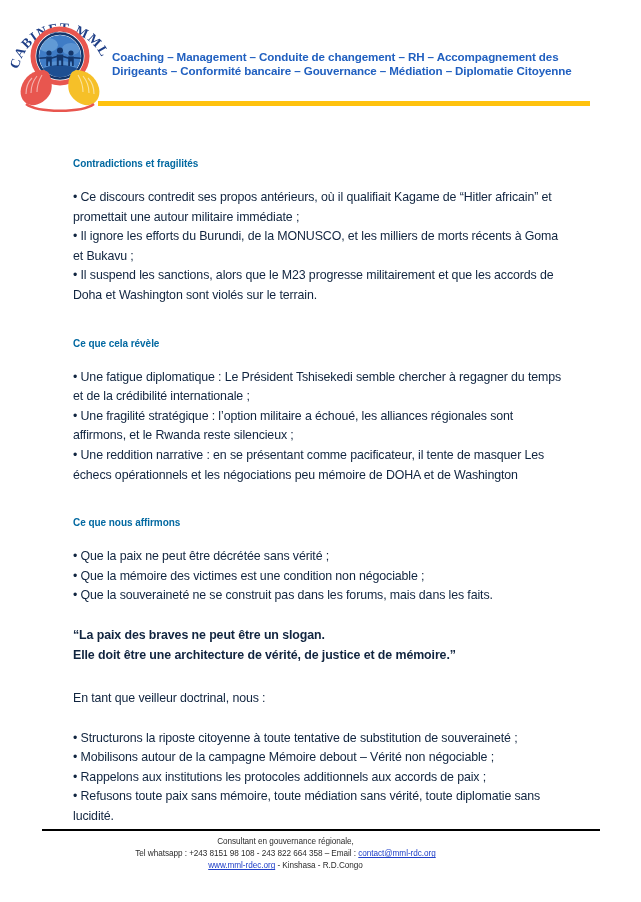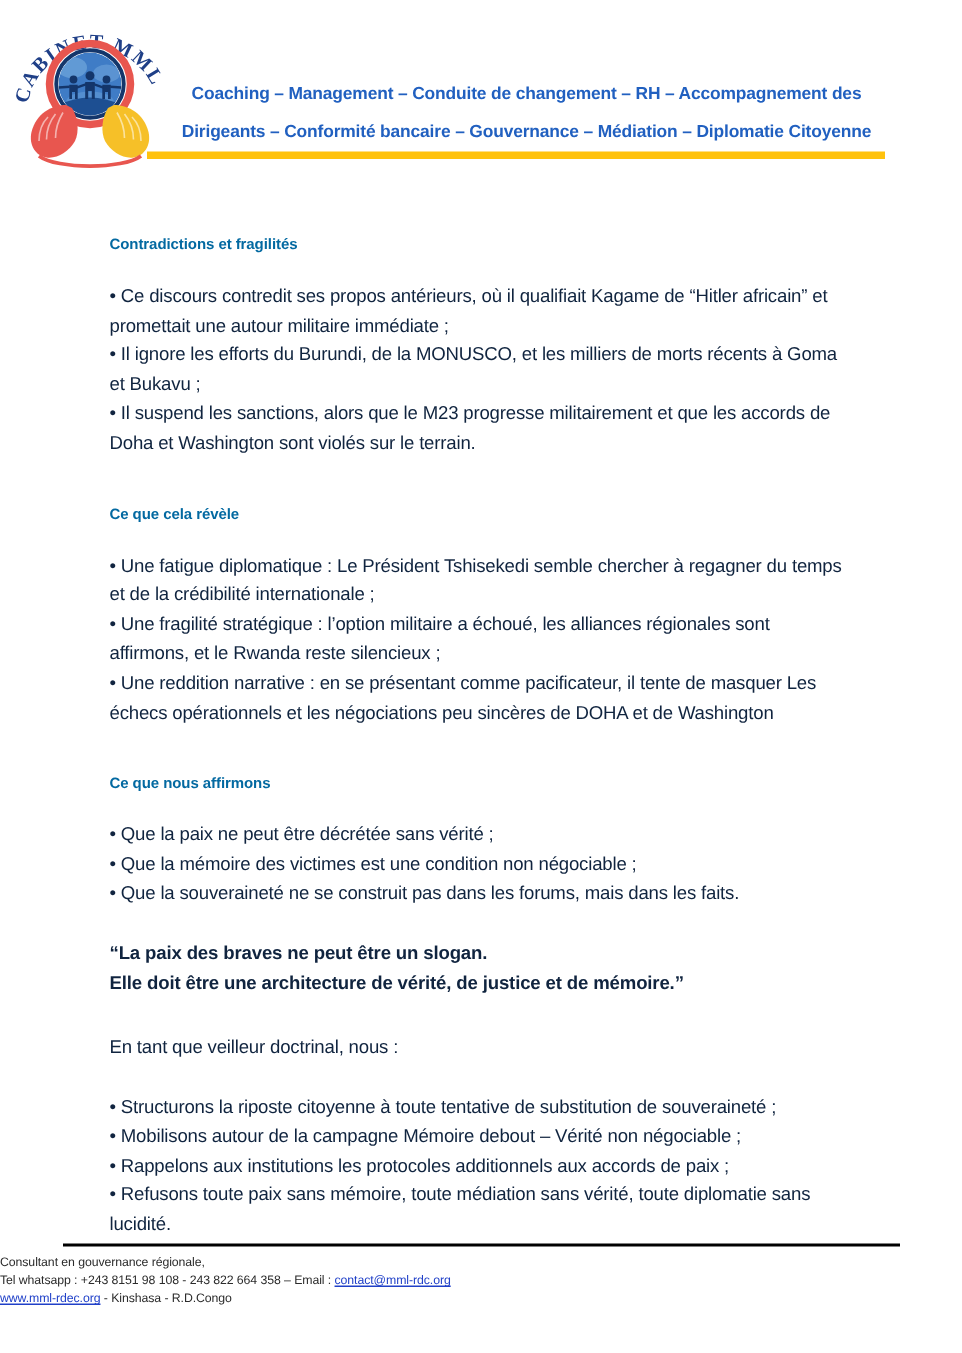--- a/index.html
+++ b/index.html
@@ -32,24 +32,23 @@
     width: 104px;
     height: 100px;
   }
   .logo svg { display: block; }
 
   .header-tagline {
     position: absolute;
     left: 112px;
     top: 50px;
     width: 478px;
-    text-align: center;
     font-size: 11.6px;
     font-weight: bold;
-    line-height: 25px;
+    line-height: 14px;
     color: #2160c0;
     letter-spacing: -0.1px;
   }
 
   .header-rule {
     position: absolute;
     left: 98px;
     top: 101px;
     width: 492px;
     height: 5px;
@@ -110,21 +109,21 @@
     top: 7px;
     width: 558px;
     height: 2px;
     background: #000000;
   }
   .footer-text {
     position: absolute;
     left: 0;
     top: 14px;
     width: 571px;
-    text-align: left;
+    text-align: center;
     font-size: 8.2px;
     line-height: 12.2px;
     color: #2b2b2b;
     letter-spacing: -0.05px;
   }
   .footer-line { display: block; white-space: nowrap; }
   .flink {
     color: #2040c8;
   }
 </style>
@@ -210,21 +209,21 @@
     </p>
   </div>
 
   <div class="gap-lg"></div>
 
   <div class="section">
     <div class="sec-heading">Ce que cela révèle</div>
     <p class="para">
       <span class="bullet-line">• Une fatigue diplomatique : Le Président Tshisekedi semble chercher à regagner du temps et de la crédibilité internationale ;</span>
       <span class="bullet-line">• Une fragilité stratégique : l’option militaire a échoué, les alliances régionales sont affirmons, et le Rwanda reste silencieux ;</span>
-      <span class="bullet-line">• Une reddition narrative : en se présentant comme pacificateur, il tente de masquer Les échecs opérationnels  et les négociations peu sincères de DOHA et de Washington</span>
+      <span class="bullet-line">• Une reddition narrative : en se présentant comme pacificateur, il tente de masquer Les échecs opérationnels  et les négociations peu mémoire de DOHA et de Washington</span>
     </p>
   </div>
 
   <div class="gap-lg"></div>
 
   <div class="section">
     <div class="sec-heading">Ce que nous affirmons</div>
     <p class="para">
       <span class="bullet-line">• Que la paix ne peut être décrétée sans vérité ;</span>
       <span class="bullet-line">• Que la mémoire des victimes est une condition non négociable ;</span>

